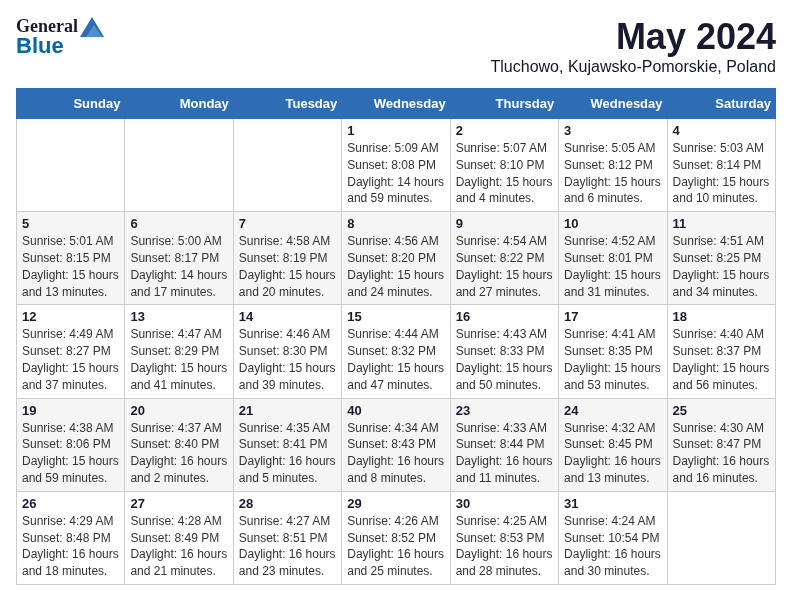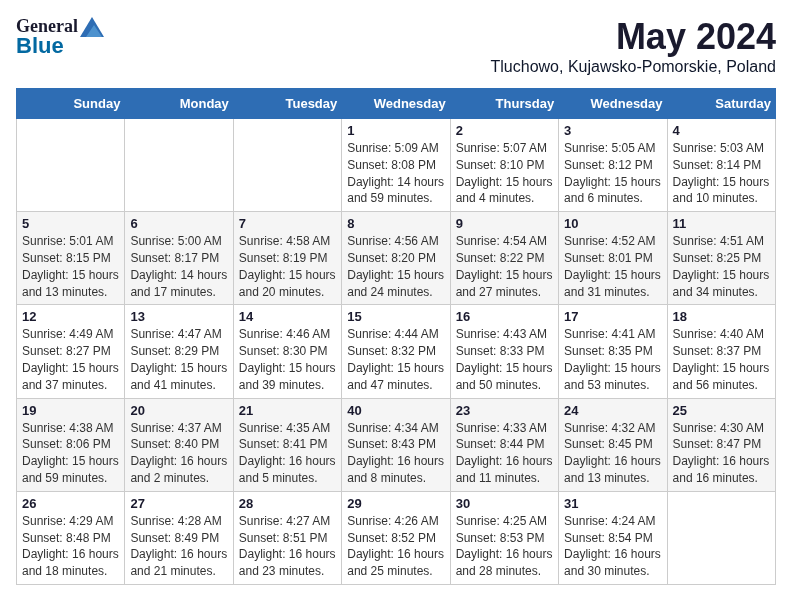--- a/index.html
+++ b/index.html
@@ -375,20 +375,20 @@
           <div class="day-info">
             <div>Sunrise: 4:25 AM</div>
             <div>Sunset: 8:53 PM</div>
             <div>Daylight: 16 hours and 28 minutes.</div>
           </div>
         </td>
         <td>
           <div class="day-number">31</div>
           <div class="day-info">
             <div>Sunrise: 4:24 AM</div>
-            <div>Sunset: 8:54 PM</div>
+            <div>Sunset: 10:54 PM</div>
             <div>Daylight: 16 hours and 30 minutes.</div>
           </div>
         </td>
         <td class="empty-cell"></td>
       </tr>
     </tbody>
 </table>
 
 </body></html>

